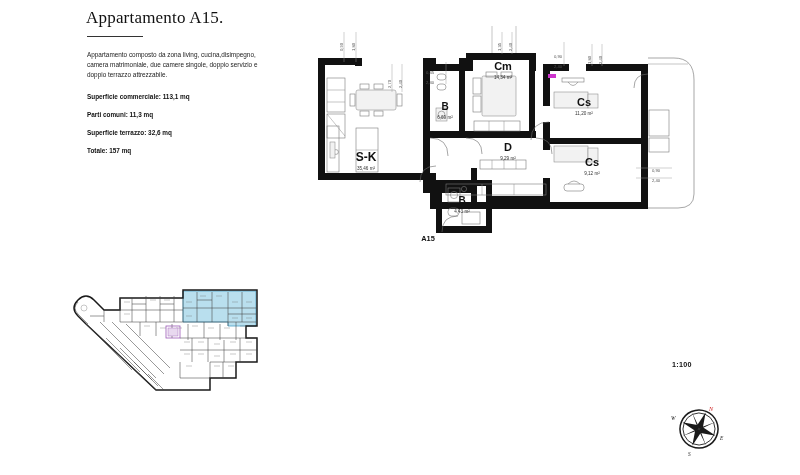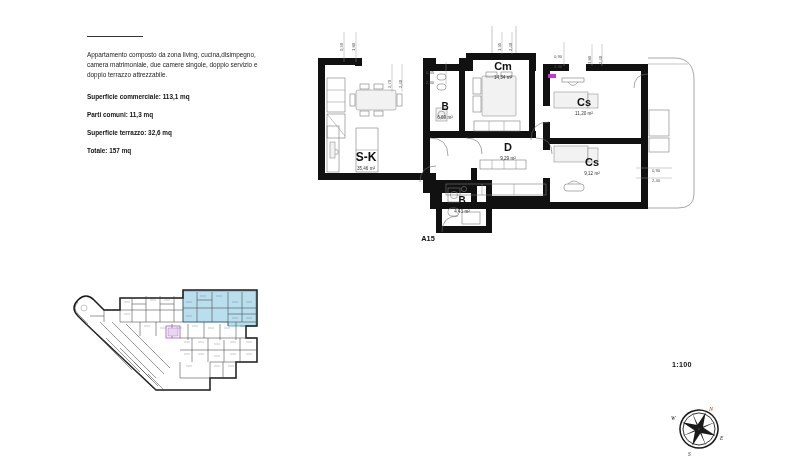--- a/index.html
+++ b/index.html
@@ -50,20 +50,21 @@
     font-size:7.2px;font-weight:bold;color:#111;letter-spacing:.3px;
   }
   .compass{position:absolute;left:668px;top:398px;width:62px;height:62px;}
   .compass svg{display:block;width:62px;height:62px;}
 </style>
 </head>
 <body>
 
 <div class="page">
 
+  <div class="title">Appartamento A15.</div>
   <div class="title-rule"></div>
 
   <div class="desc">Appartamento composto da zona living, cucina,disimpegno, camera matrimoniale, due camere singole, doppio servizio e doppio terrazzo attrezzabile.</div>
 
   <div class="spec s0">Superficie commerciale: 113,1 mq</div>
   <div class="spec s1">Parti comuni: 11,3 mq</div>
   <div class="spec s2">Superficie terrazzo: 32,6 mq</div>
   <div class="spec s3">Totale: 157 mq</div>
 
   <div class="planwrap">

